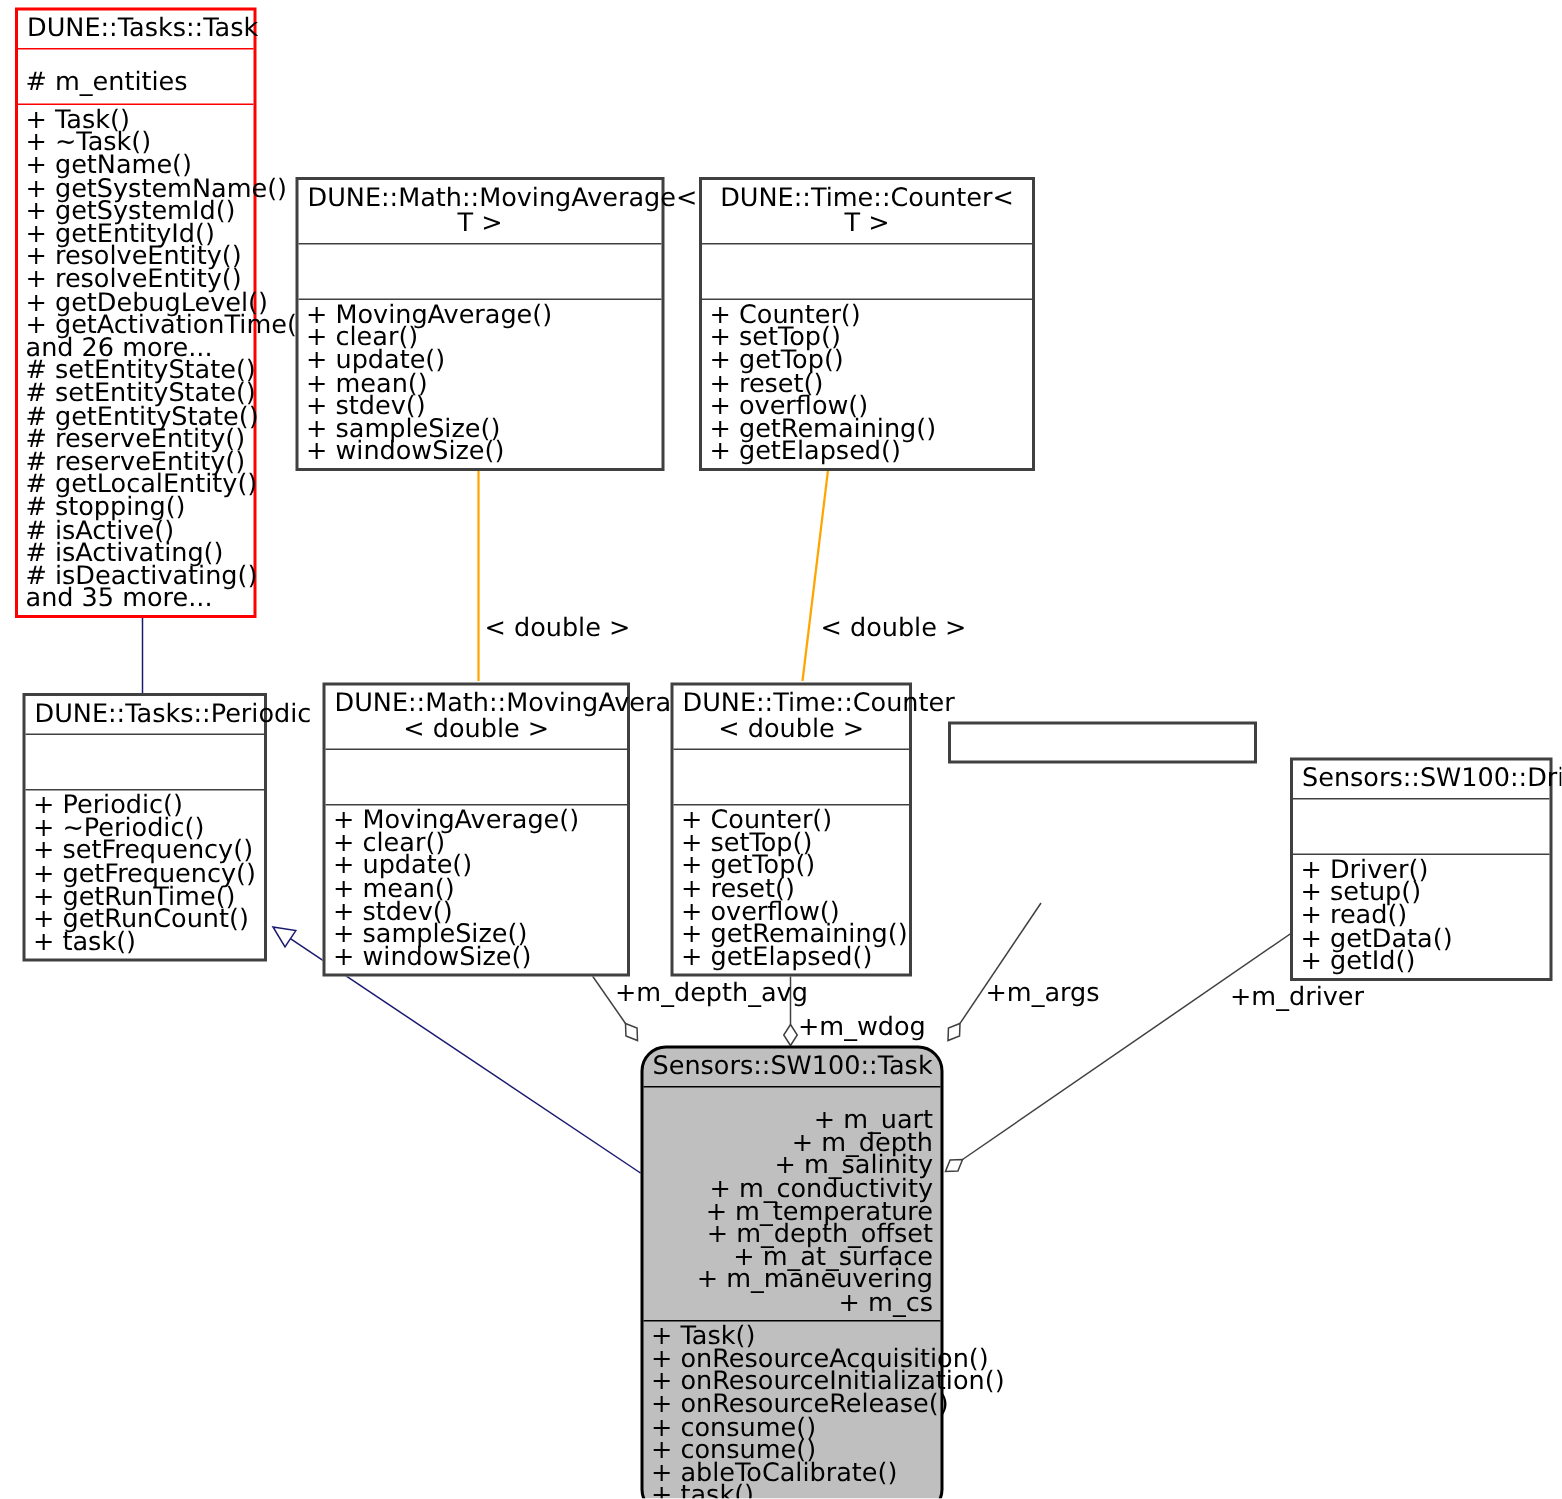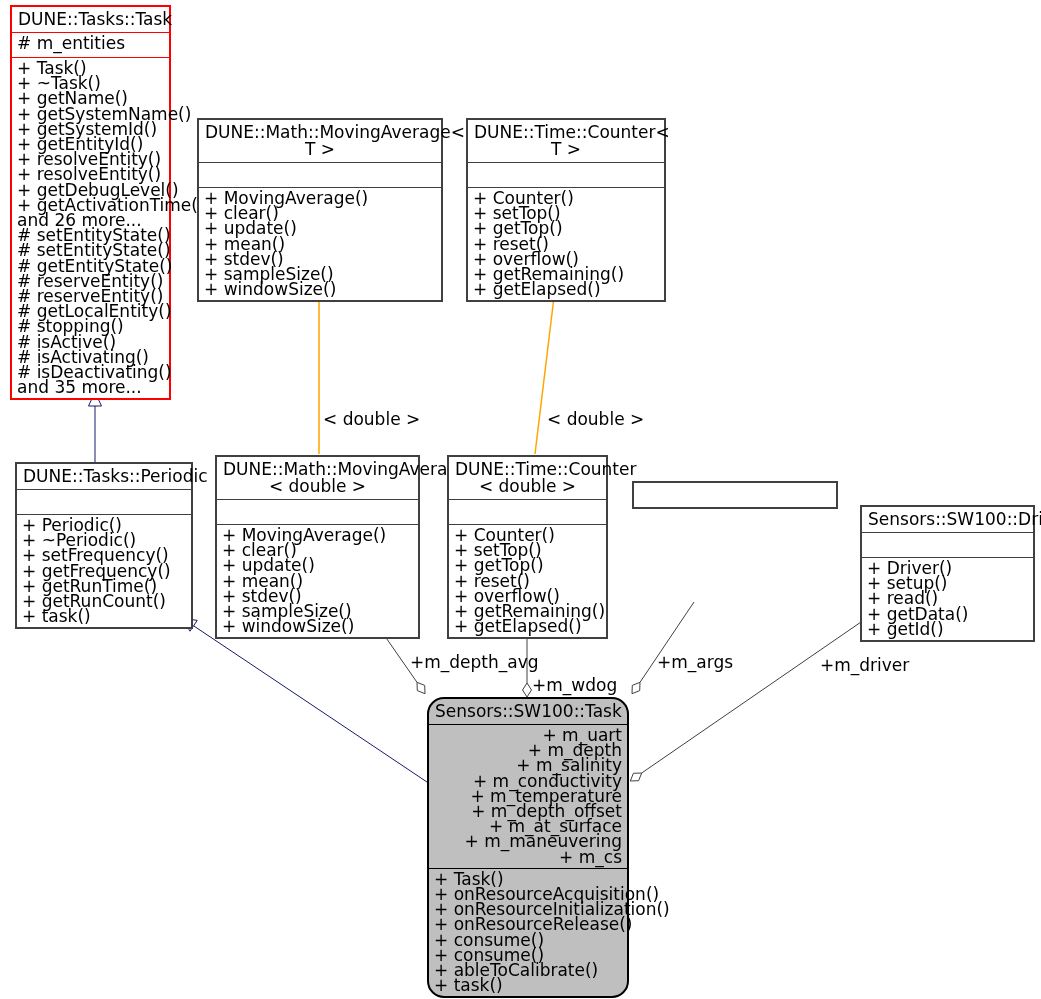--- a/index.html
+++ b/index.html
@@ -12,21 +12,21 @@
     position:absolute;background:#ffffff;border:2px solid #404040;box-sizing:border-box;
   }
   .uml-box.red{border-color:#ff0000;}
   .uml-box.gray{background:#bfbfbf;border-color:#000000;border-radius:17px;}
   .uml-title{
     padding:4px 6px;line-height:17px;text-align:center;white-space:pre-line;
     border-bottom:1px solid #404040;
   }
   .red .uml-title{border-bottom-color:#ff0000;}
   .gray .uml-title{border-bottom-color:#000000;}
-  .uml-attrs{padding:3px 5px;min-height:18px;border-bottom:1px solid #404040;}
+  .uml-attrs{padding:3px 5px;min-height:18px;border-bottom:1px solid #404040;margin-top:12px;}
   .red .uml-attrs{border-bottom-color:#ff0000;}
   .gray .uml-attrs{border-bottom-color:#000000;text-align:right;}
   .uml-methods{padding:3px 5px;min-height:18px;}
   .member{line-height:15.2px;white-space:nowrap;}
   .edge-label{position:absolute;line-height:15px;white-space:nowrap;}
 </style>
 </head>
 <body>
 
 <div class="canvas">
@@ -104,35 +104,35 @@
         <div class="member">+ MovingAverage()</div>
         <div class="member">+ clear()</div>
         <div class="member">+ update()</div>
         <div class="member">+ mean()</div>
         <div class="member">+ stdev()</div>
         <div class="member">+ sampleSize()</div>
         <div class="member">+ windowSize()</div>
       </div>
   </div>
 
-  <div class="uml-box" style="left:466px;top:118px;width:200px;">
+  <div class="uml-box" style="left:466px;top:118px;width:224px;">
     <div class="uml-title">DUNE::Time::Counter&lt; T &gt;</div>
     <div class="uml-attrs"></div>
     <div class="uml-methods">
         <div class="member">+ Counter()</div>
         <div class="member">+ setTop()</div>
         <div class="member">+ getTop()</div>
         <div class="member">+ reset()</div>
         <div class="member">+ overflow()</div>
         <div class="member">+ getRemaining()</div>
         <div class="member">+ getElapsed()</div>
       </div>
   </div>
 
-  <div class="uml-box" style="left:15px;top:462px;width:178px;">
+  <div class="uml-box" style="left:15px;top:462px;width:163px;">
     <div class="uml-title">DUNE::Tasks::Periodic</div>
     <div class="uml-attrs"></div>
     <div class="uml-methods">
         <div class="member">+ Periodic()</div>
         <div class="member">+ ~Periodic()</div>
         <div class="member">+ setFrequency()</div>
         <div class="member">+ getFrequency()</div>
         <div class="member">+ getRunTime()</div>
         <div class="member">+ getRunCount()</div>
         <div class="member">+ task()</div>

